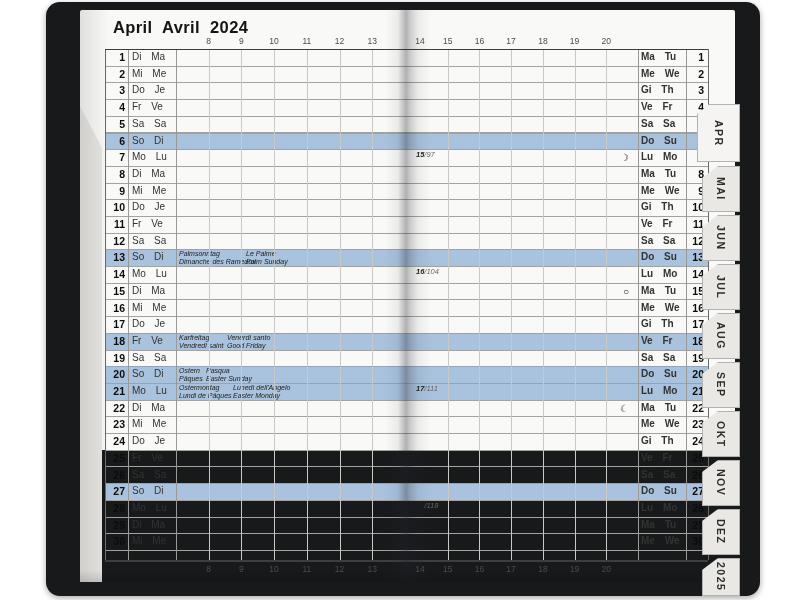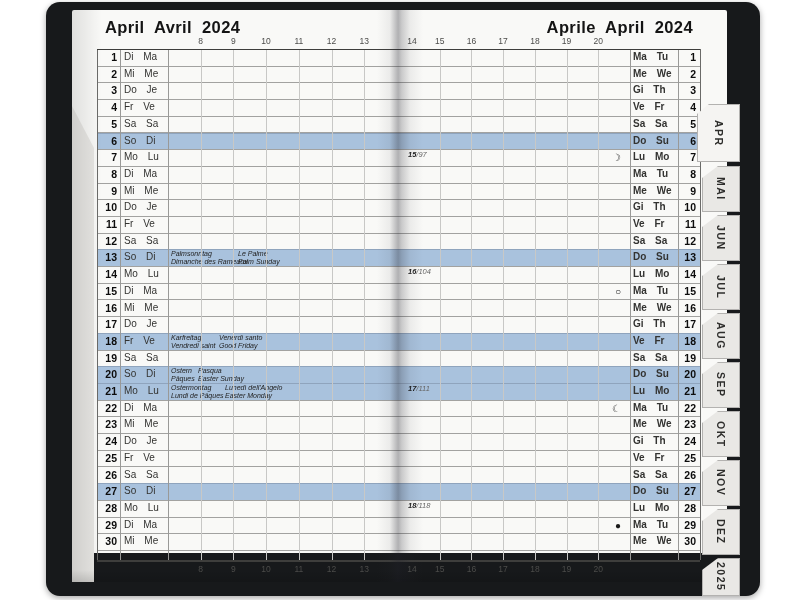--- a/index.html
+++ b/index.html
@@ -8,21 +8,21 @@
     background:#ffffff;
     font-family:"Liberation Sans", sans-serif;
     -webkit-font-smoothing:antialiased;
   }
   .cover{
     position:absolute;left:46px;top:2px;width:714px;height:594px;
     background:var(--cover,#17191b);border-radius:14px;
     box-shadow:0 2px 6px rgba(0,0,0,.35);
   }
   .spread{
-    position:absolute;left:72px;top:10px;width:655px;height:543px;
+    position:absolute;left:80px;top:10px;width:655px;height:440px;
     background:var(--paper,#f9f9f7);border-radius:2px;
   }
   
   .left-stack{
     position:absolute;left:0;top:96px;width:22px;height:476px;
     background:linear-gradient(90deg,#dddcd9,#eeede a0) #e7e6e3;
     background:#e7e6e3;
     clip-path:polygon(0 0,100% 42px,100% 100%,0 100%);
   }
   .spread-shade-left{position:absolute;left:0;top:0;width:30px;height:572px;
@@ -74,21 +74,20 @@
 </style>
 </head>
 <body>
 
 <div class="cover"></div>
 
 <div class="spread">
   <div class="left-stack"></div>
 
   <div class="page-title title-left">April Avril 2024</div>
-  <div class="page-title title-right">Aprile April 2024</div>
 
   <div>
       <div class="row" style="top:39.0px;height:16.7px">
         <span class="dnum dnum-l">1</span>
         <span class="dnames dnames-l">Di Ma</span>
         <span class="dnames dnames-r">Ma Tu</span>
         <span class="dnum dnum-r">1</span>
       </div>
       <div class="row" style="top:55.7px;height:16.7px">
         <span class="dnum dnum-l">2</span>

